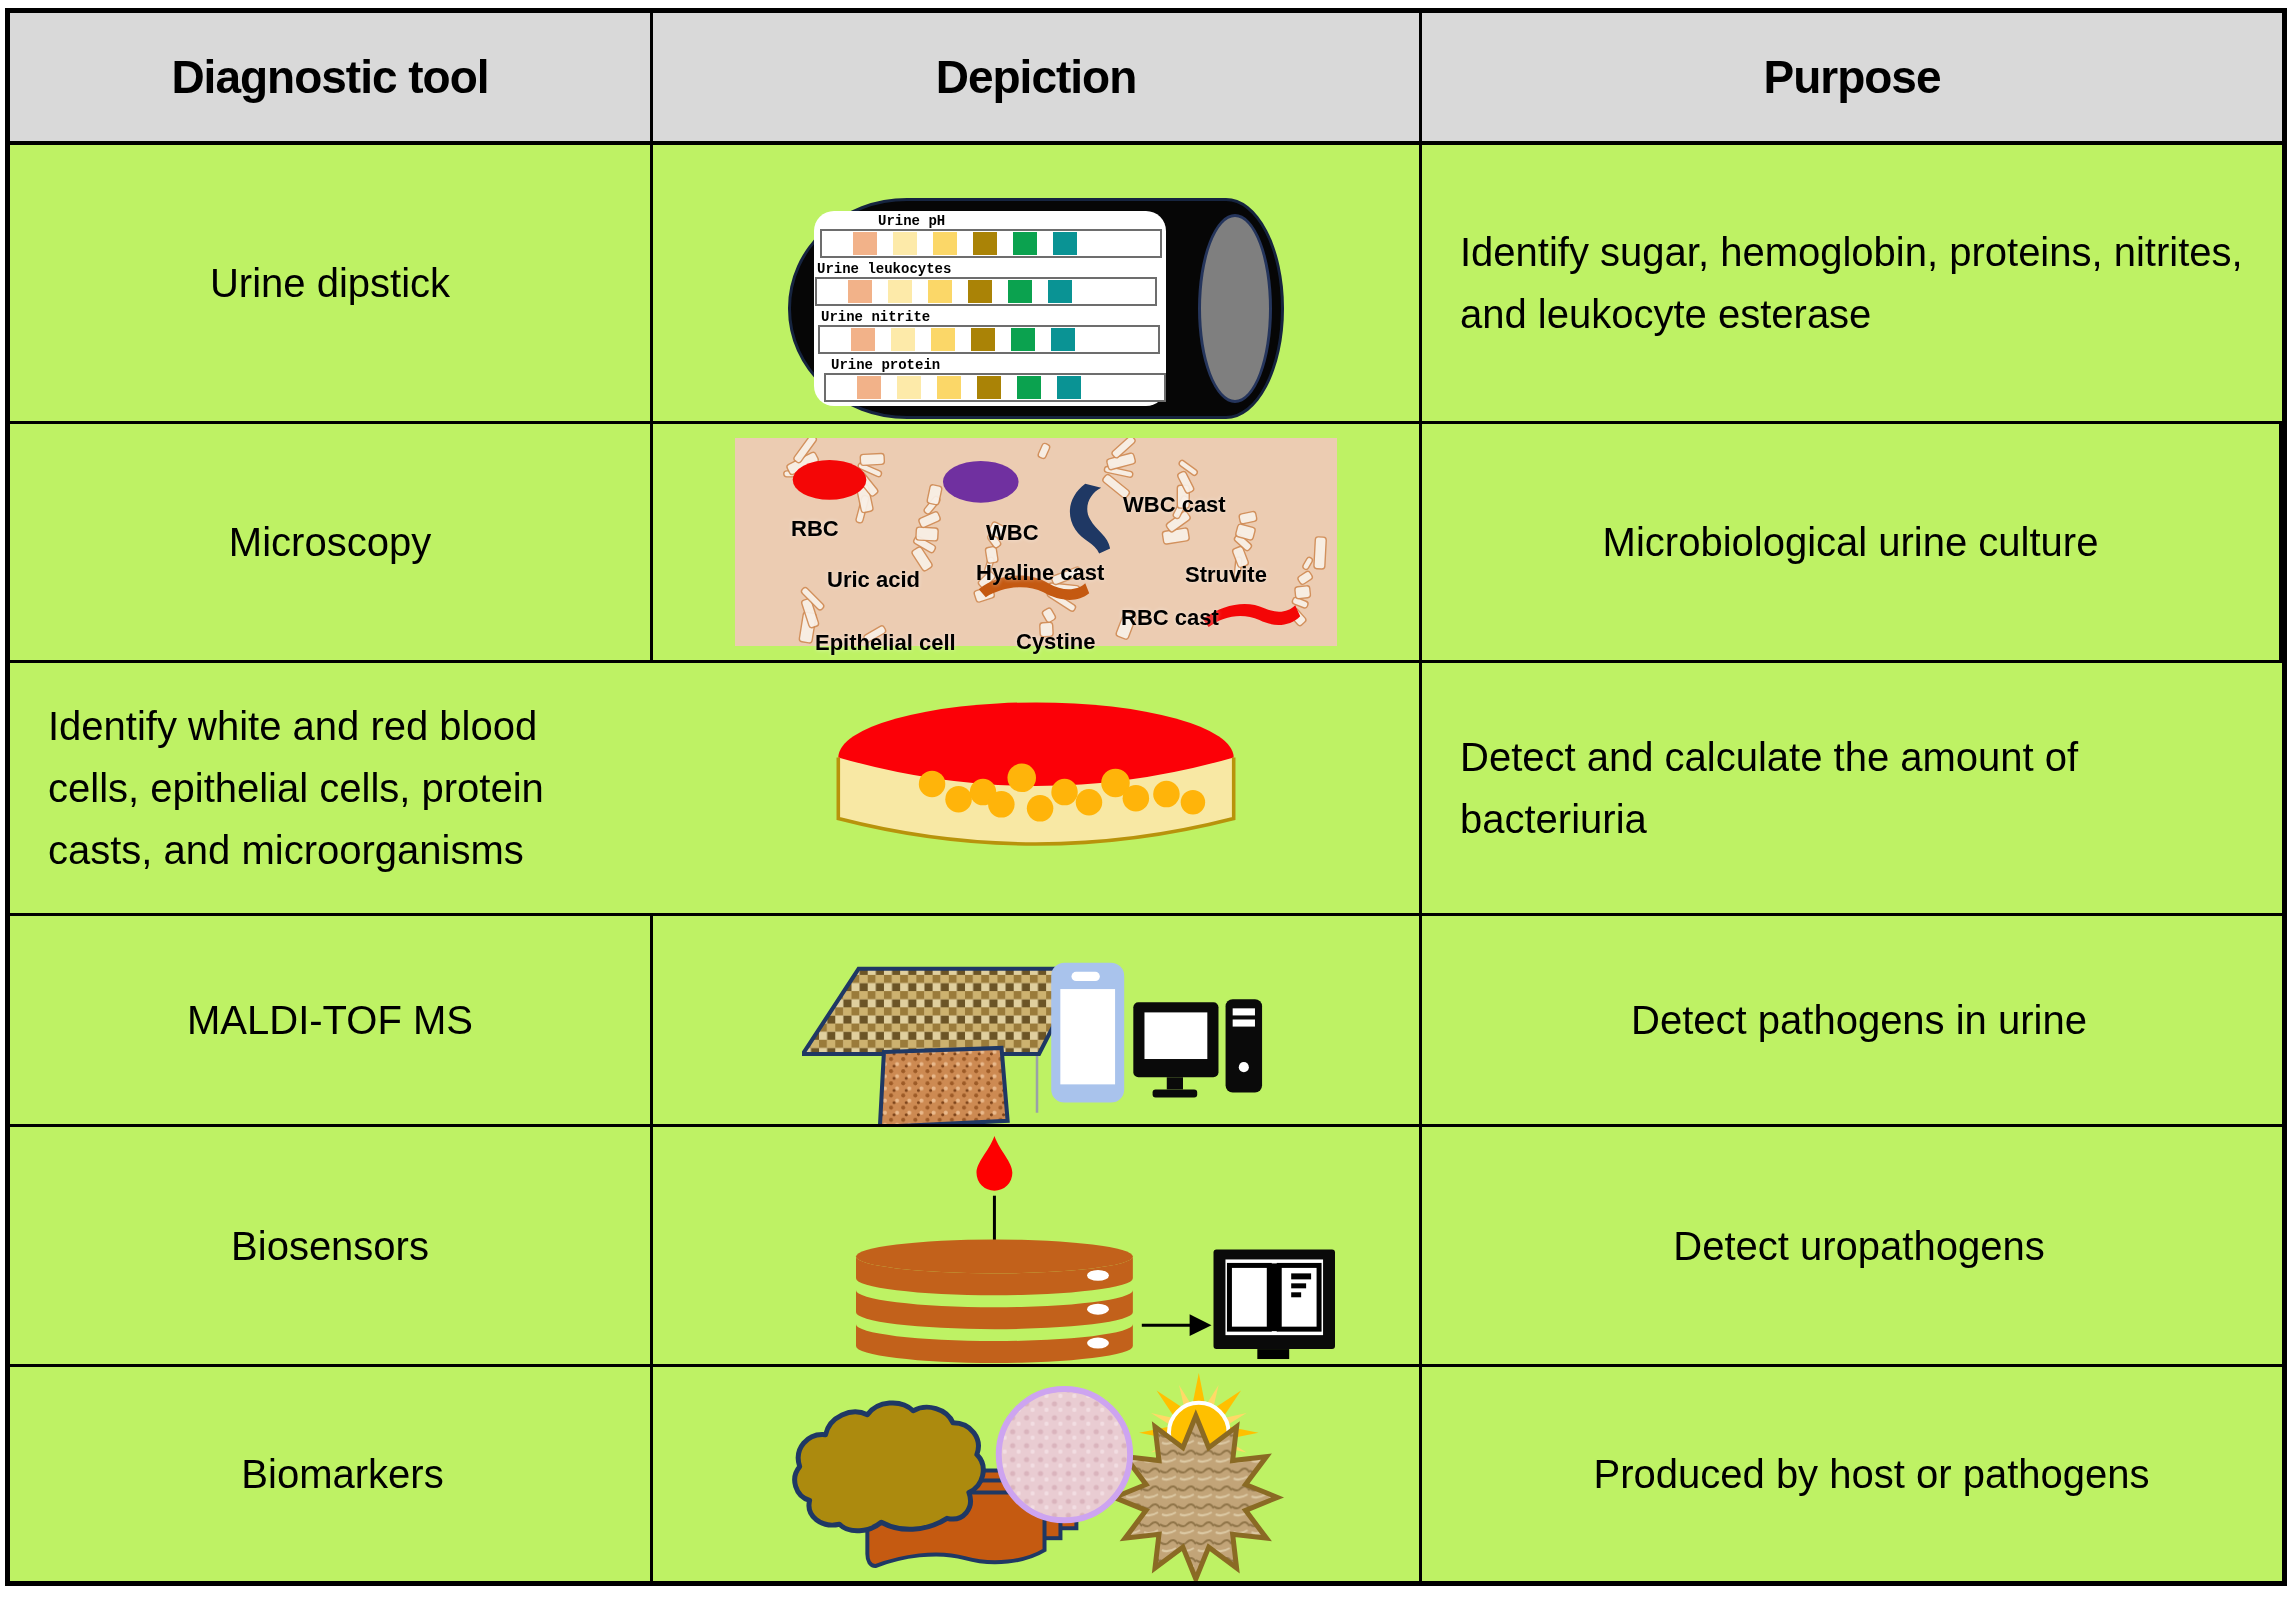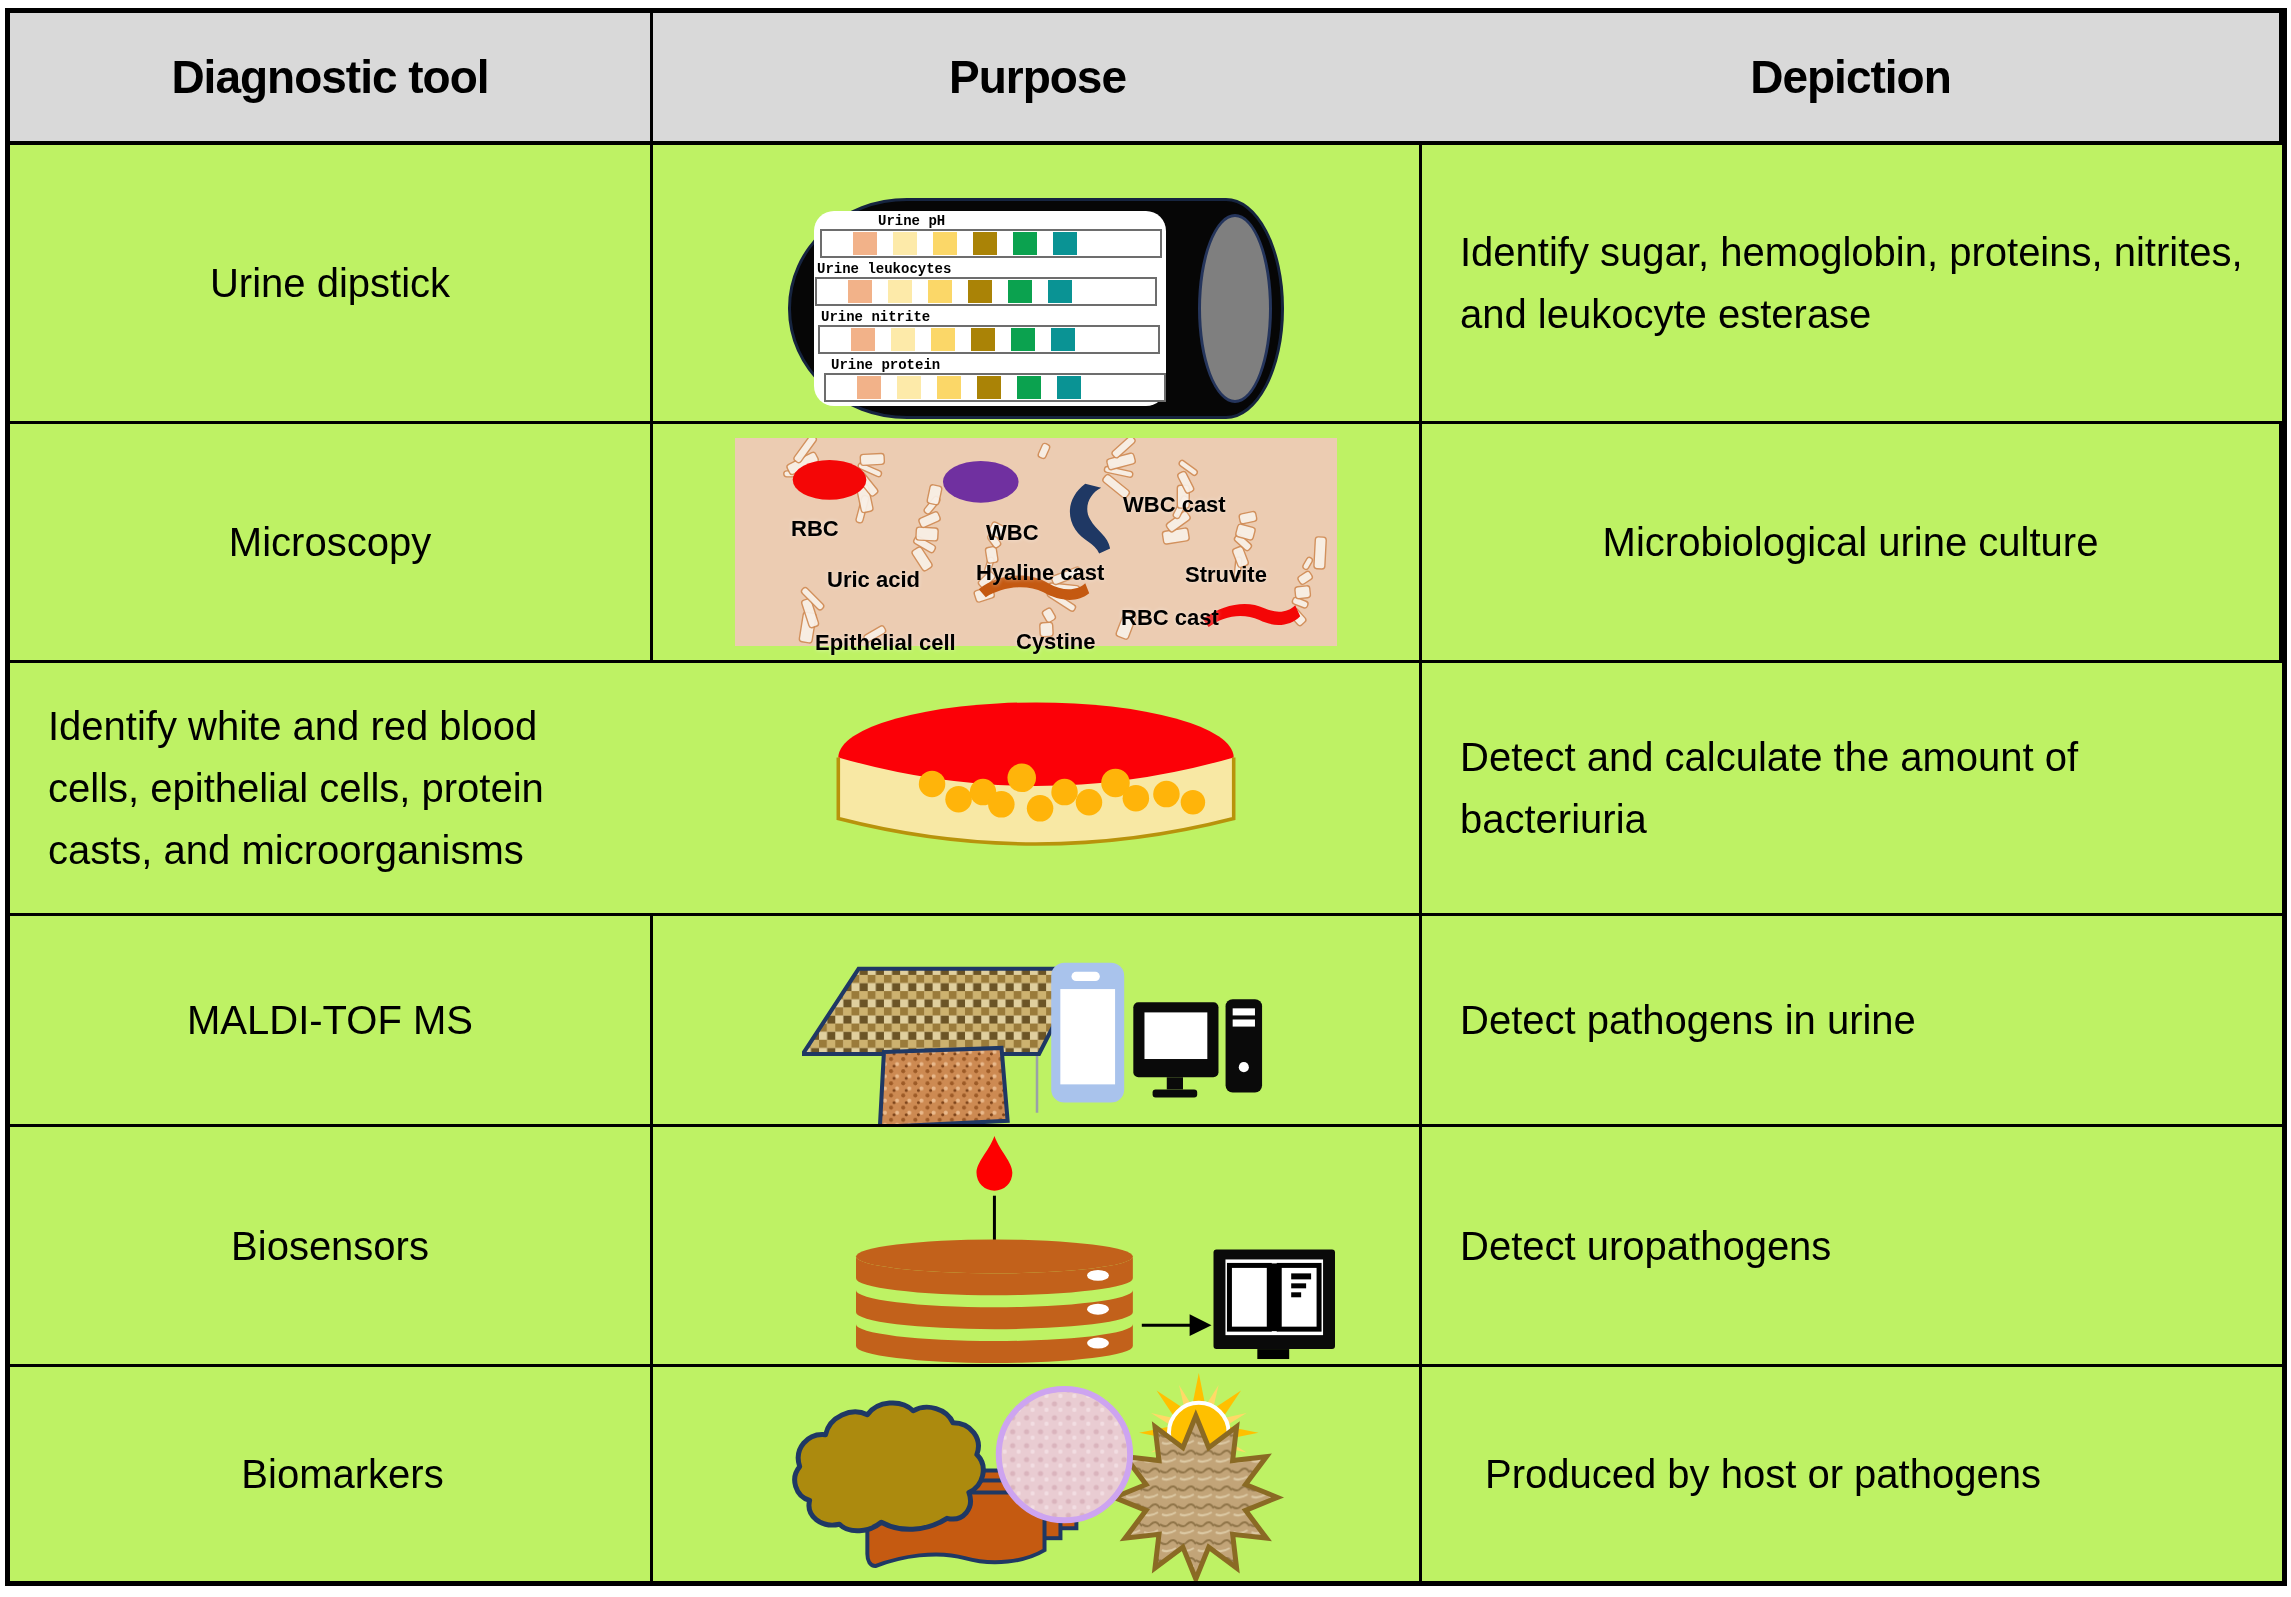--- a/index.html
+++ b/index.html
@@ -11,21 +11,21 @@
          display:grid;grid-template-columns:643px 769px 1fr;
          grid-template-rows:132px 279px 239px 253px 211px 240px 1fr;}
   .cell{border-right:3px solid #000;border-bottom:3px solid #000;
         display:flex;align-items:center;justify-content:center;
         box-sizing:border-box;position:relative;overflow:hidden;}
   .cell.lastcol{border-right:none;}
   .cell.lastrow{border-bottom:none;margin-left:25px;}
   .cell.hdr{background:var(--header-bg);border-bottom:4px solid #000;}
   .hdr-text{font-size:46px;font-weight:bold;letter-spacing:-1px;}
   .tool-text{font-size:40px;text-align:center;padding:0 70px;line-height:1.3;}
-  .purpose-cell{justify-content:flex-start;}
+  .purpose-cell{justify-content:center;}
   .purpose-text{font-size:40px;line-height:1.55;padding-left:38px;padding-right:24px;}
 
   
   .dipstick{position:relative;width:496px;height:221px;transform:translateY(25px);font-family:Liberation Mono, monospace;}
   .dip-body{position:absolute;inset:0;background:#060606;border:3px solid #16243f;
             box-sizing:border-box;border-radius:119px 58px 58px 119px / 110px 110px 110px 110px;}
   .dip-end{position:absolute;right:12px;top:16px;width:74px;height:189px;border-radius:50%;
            background:#7f7f7f;border:3px solid #25355c;box-sizing:border-box;}
   .dip-strips{position:absolute;left:26px;top:13px;width:352px;height:195px;background:#fff;
               border-radius:20px;display:flex;flex-direction:column;justify-content:space-evenly;}
@@ -52,25 +52,25 @@
   .dep-svg{display:block;}
 </style>
 </head>
 <body>
 
 <div class="table">
 
   <div class="cell hdr">
     <span class="hdr-text">Diagnostic tool</span>
   </div>
+  <div class="cell hdr">
+    <span class="hdr-text">Depiction</span>
+  </div>
   <div class="cell hdr lastcol">
     <span class="hdr-text">Purpose</span>
-  </div>
-  <div class="cell hdr">
-    <span class="hdr-text">Depiction</span>
   </div>
 
   <div class="cell">
     <span class="tool-text">Urine dipstick</span>
   </div>
   <div class="cell">
     <div class="dipstick">
       <div class="dip-body"></div>
       <div class="dip-end"></div>
       <div class="dip-strips">

